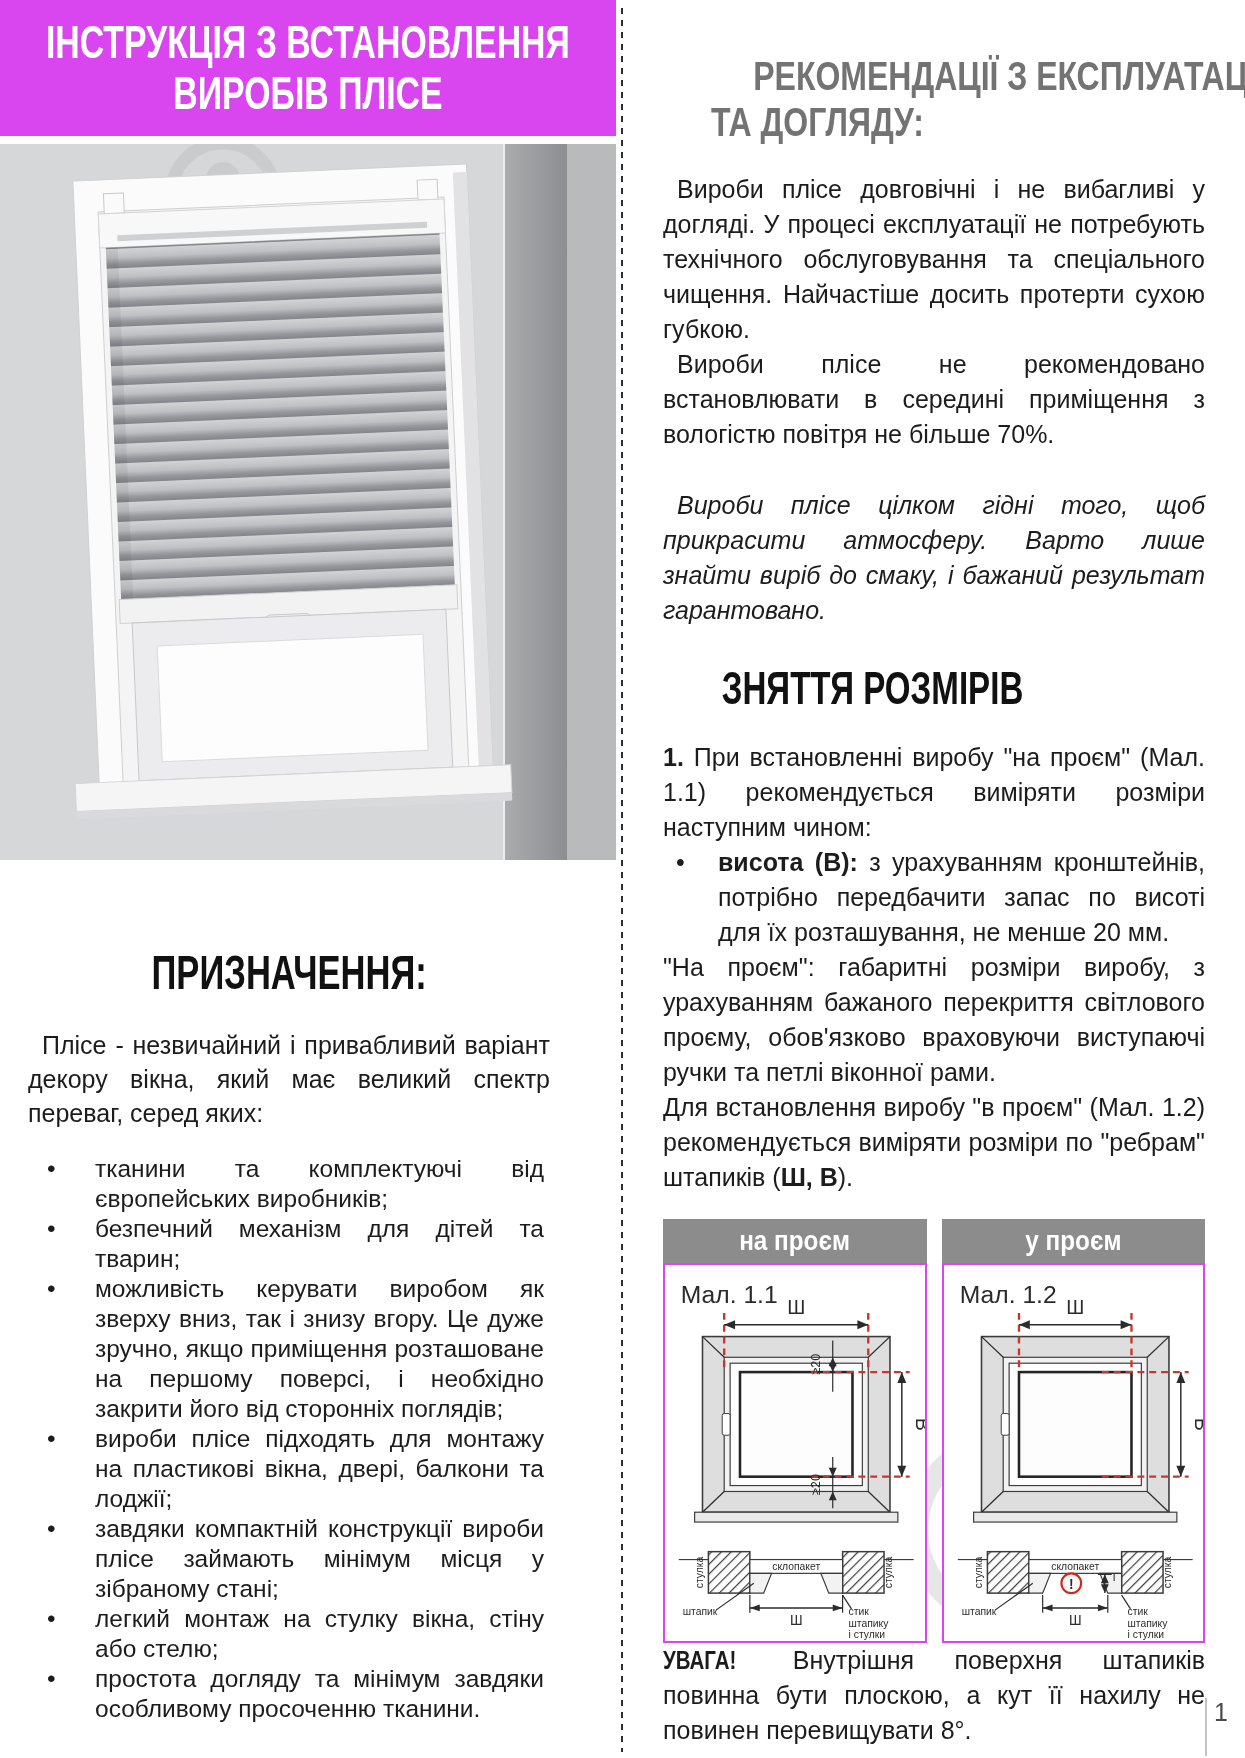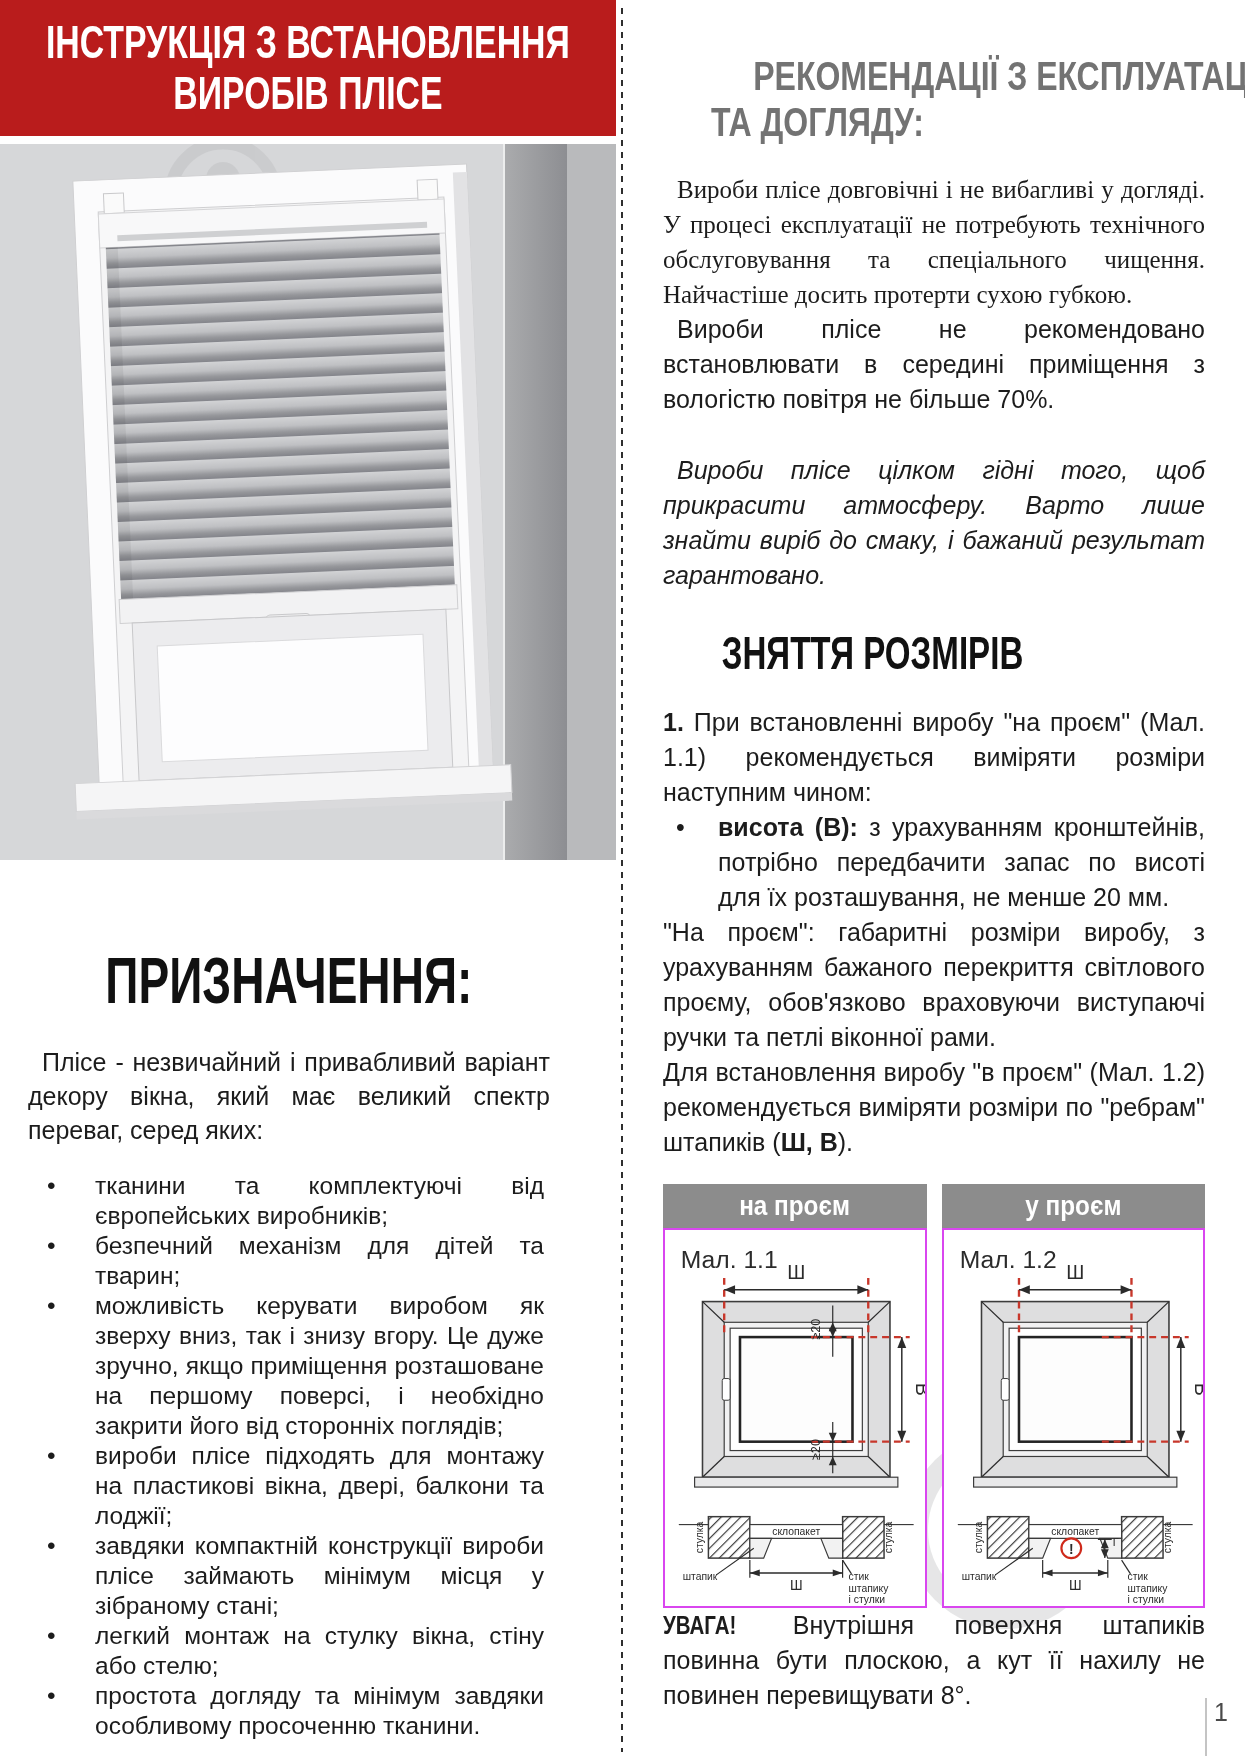--- a/index.html
+++ b/index.html
@@ -3,40 +3,40 @@
 <meta charset="utf-8">
 <style>
   html,body{margin:0;padding:0;background:#ffffff;}
   .page{
     position:relative;width:1245px;height:1758px;background:#ffffff;overflow:hidden;
     font-family:"Liberation Sans","DejaVu Sans",sans-serif;color:#1c1c1c;
   }
   .cond{display:inline-block;transform:scaleX(.72);transform-origin:center;white-space:nowrap;font-weight:700;}
   .cond-l{display:inline-block;transform:scaleX(.82);transform-origin:left;white-space:nowrap;font-weight:700;}
   
-  .banner{position:absolute;left:0;top:8;width:616px;height:136px;background:#b91c1c;
+  .banner{position:absolute;left:0;top:8;width:616px;height:136px;background:#d946ef;
     display:flex;flex-direction:column;align-items:center;justify-content:center;line-height:1.08;}
   .banner .line{color:#ffffff;font-size:47px;}
   .photo{position:absolute;left:0;top:144px;width:616px;height:716px;}
   .purpose{position:absolute;left:28px;top:948px;width:522px;}
-  .purpose h2{margin:0;text-align:center;font-size:64px;line-height:1.05;color:#111;}
+  .purpose h2{margin:0;text-align:center;font-size:48px;line-height:1.05;color:#111;}
   .purpose .intro{margin:30px 0 0 0;font-size:25px;line-height:34px;text-align:justify;text-indent:14px;}
   .purpose ul{list-style:none;margin:24px 6px 0 0;padding:0;font-size:24.5px;line-height:30px;text-align:justify;}
   .purpose li{position:relative;padding-left:67px;margin:0;}
   .purpose li::before{content:"•";position:absolute;left:19px;top:0;font-size:24.5px;}
   
   .divider{position:absolute;left:621px;top:8px;width:2px;height:1744px;
     background:repeating-linear-gradient(to bottom,#2e2e2e 0 6px,transparent 6px 12px);}
   
   .rcol{position:absolute;left:663px;top:36px;width:542px;z-index:1;}
   .rcol h1{margin:18px;text-align:left;font-size:41px;line-height:1.12;color:#737373;}
   .rcol h2{margin:36px 0 0 0;text-align:left;font-size:46px;line-height:1.05;color:#111;}
   .rcol p{margin:0;font-size:25px;line-height:35px;text-align:justify;}
   .rcol .pind{text-indent:14px;}
-  .rcol .m-top{margin-top:26px;font-family:Liberation Serif, serif;}
+  .rcol .m-top{margin-top:26px;}
   .rcol .ital{font-style:italic;margin-top:36px;}
   .rcol .step{margin-top:28px;}
   .rcol ul{list-style:none;margin:0;padding:0;font-size:25px;line-height:35px;text-align:justify;}
   .rcol li{position:relative;padding-left:55px;}
   .rcol li::before{content:"•";position:absolute;left:13px;top:0;}
   b{font-weight:700;}
   
   .figrow{display:flex;gap:15px;margin-top:24px;}
   .figpanel{width:264px;}
   .fighead{height:44px;background:#8c8c8c;display:flex;align-items:center;justify-content:center;}

